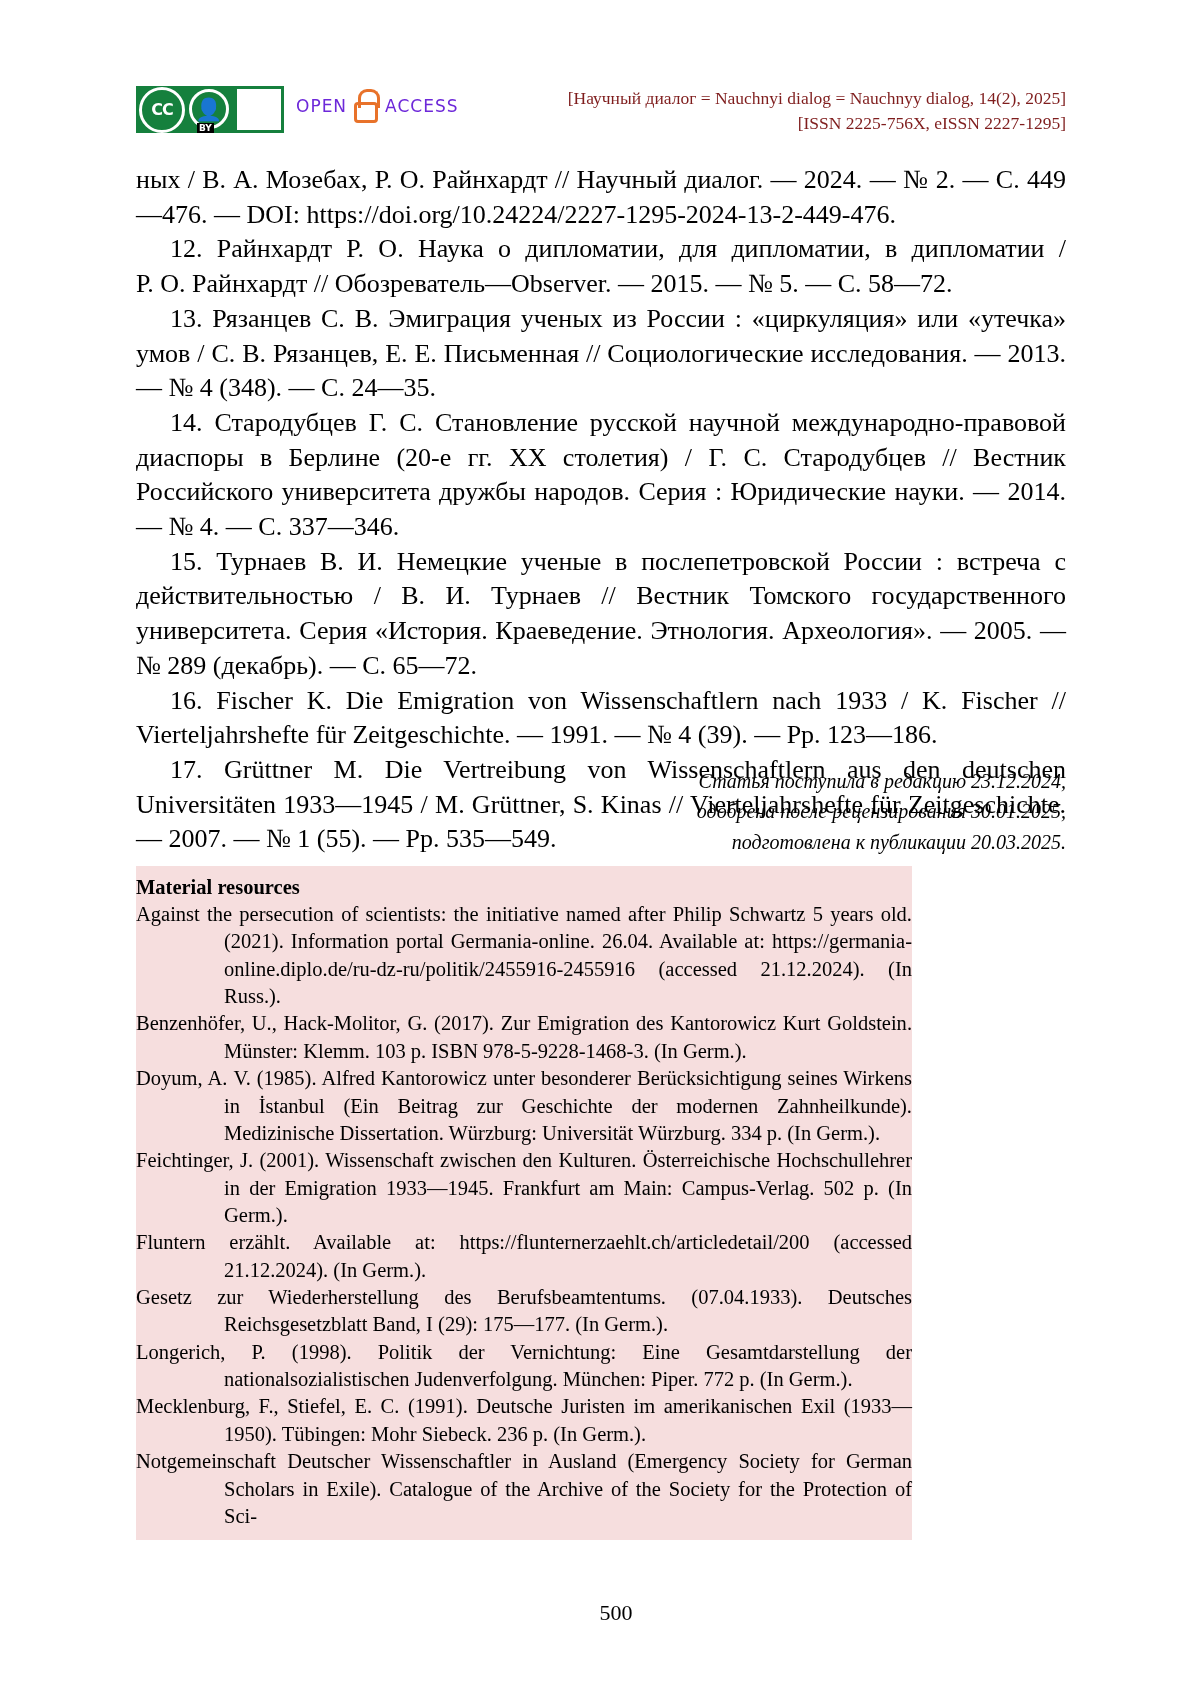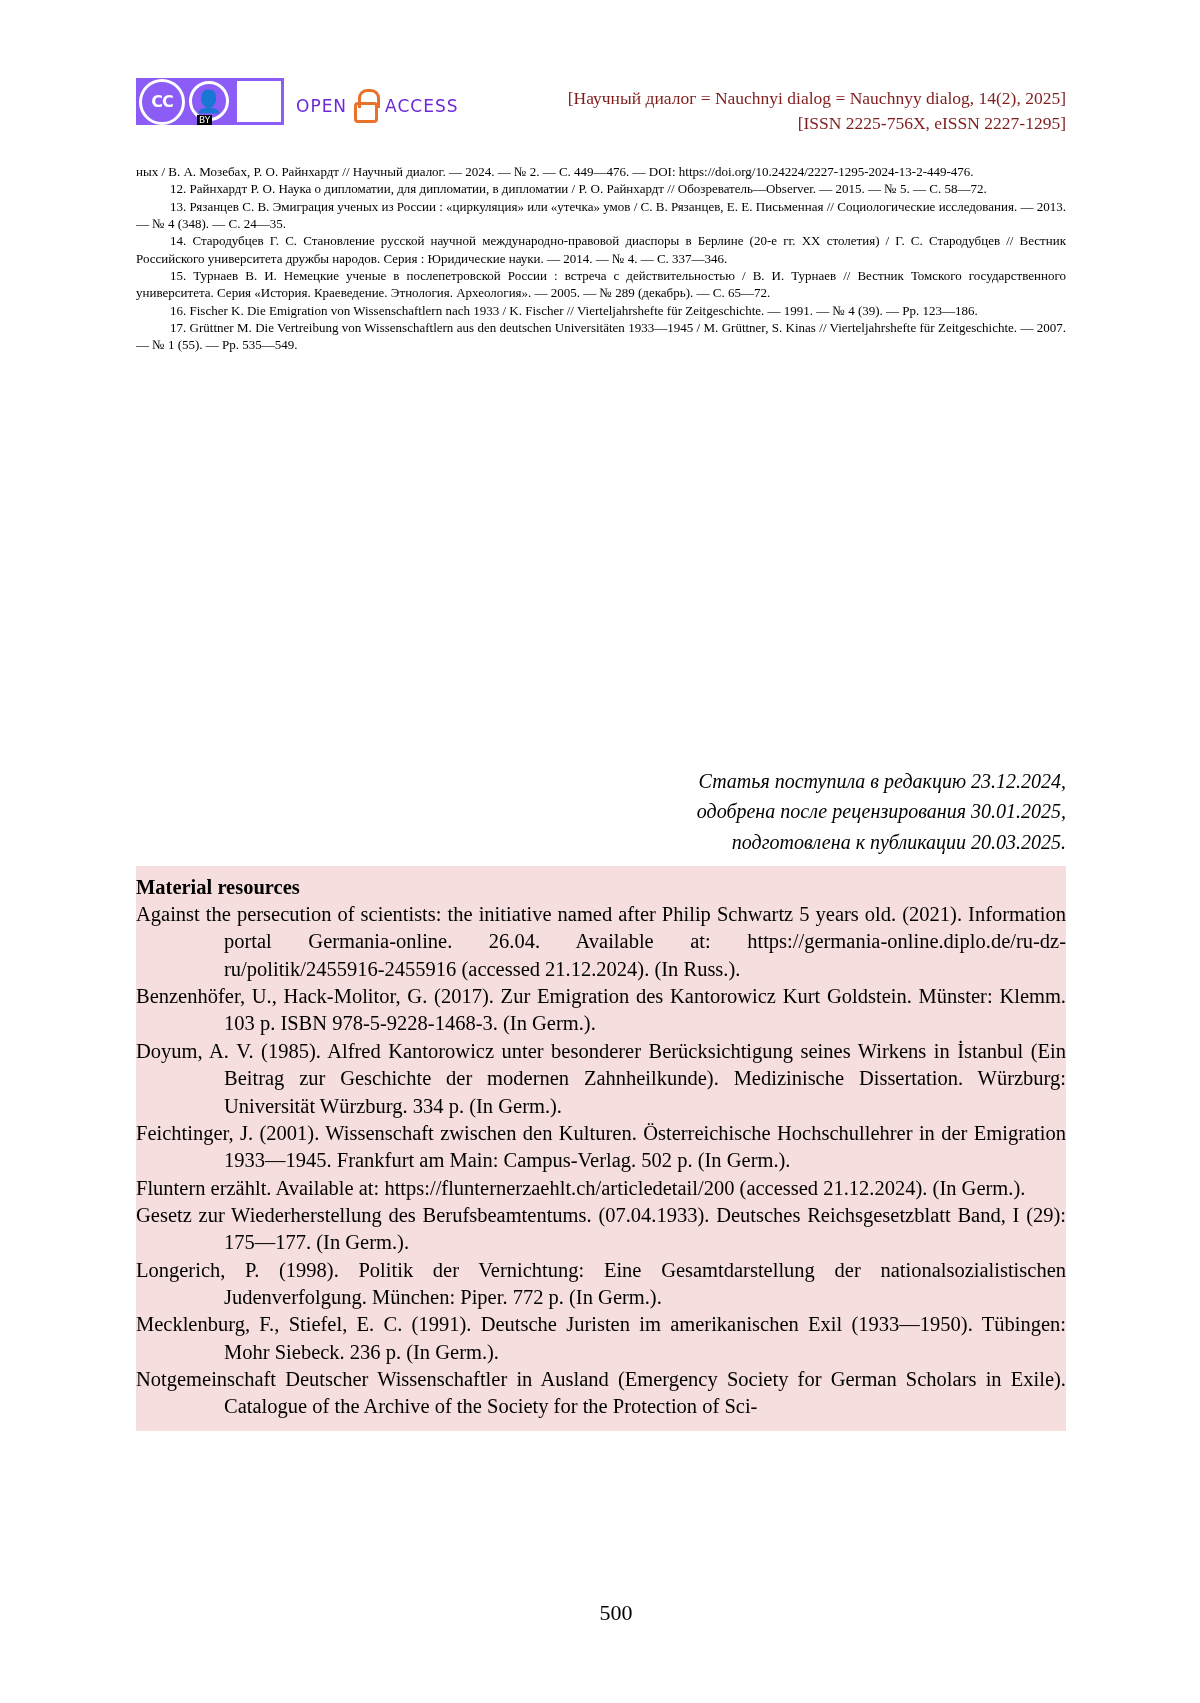--- a/index.html
+++ b/index.html
@@ -26,24 +26,24 @@
   .header {
     position: absolute;
     top: 78px;
     left: 136px;
     width: 930px;
     height: 60px;
   }
   .cc-badge {
     position: absolute;
     left: 0;
-    top: 0;
+    top: 8px;
     width: 148px;
     height: 47px;
-    background: #8b5cf6;
+    background: #15803d;
     display: flex;
     align-items: center;
     justify-content: flex-start;
     box-sizing: border-box;
     padding: 3px;
   }
   .cc-circle {
     width: 40px;
     height: 40px;
     border-radius: 50%;
@@ -78,21 +78,21 @@
     box-sizing: border-box;
   }
   .cc-by-label {
     position: absolute;
     bottom: -3px;
     left: 8px;
     background: #000;
     color: #fff;
     font-family: "DejaVu Sans", sans-serif;
     font-size: 9px;
-    font-weight: normal;
+    font-weight: bold;
     padding: 0 2px;
   }
   .cc-white-block {
     flex: 1;
     height: 41px;
     background: #ffffff;
   }
 
   .oa-logo {
     position: absolute;
@@ -147,21 +147,21 @@
 
   
   .content {
     position: absolute;
     top: 163px;
     left: 136px;
     width: 930px;
   }
   p.ref {
     margin: 0;
-    font-size: 13px;
+    font-size: 26px;
     line-height: 1.335;
     text-align: justify;
     text-indent: 0;
     hyphens: auto;
   }
   p.ref.indent {
     text-indent: 34px;
   }
   .it { }
 
@@ -175,21 +175,21 @@
     font-style: italic;
     font-size: 20px;
     line-height: 1.52;
   }
 
   
   .matres {
     position: absolute;
     top: 866px;
     left: 136px;
-    width: 930px;
+    width: 776px;
     background: #F6DEDE;
     padding: 10px 0 10px 0;
     box-sizing: border-box;
   }
   .matres-title {
     font-weight: bold;
     font-size: 20.5px;
     margin: 0 0 2px 0;
     padding-left: 0;
   }

